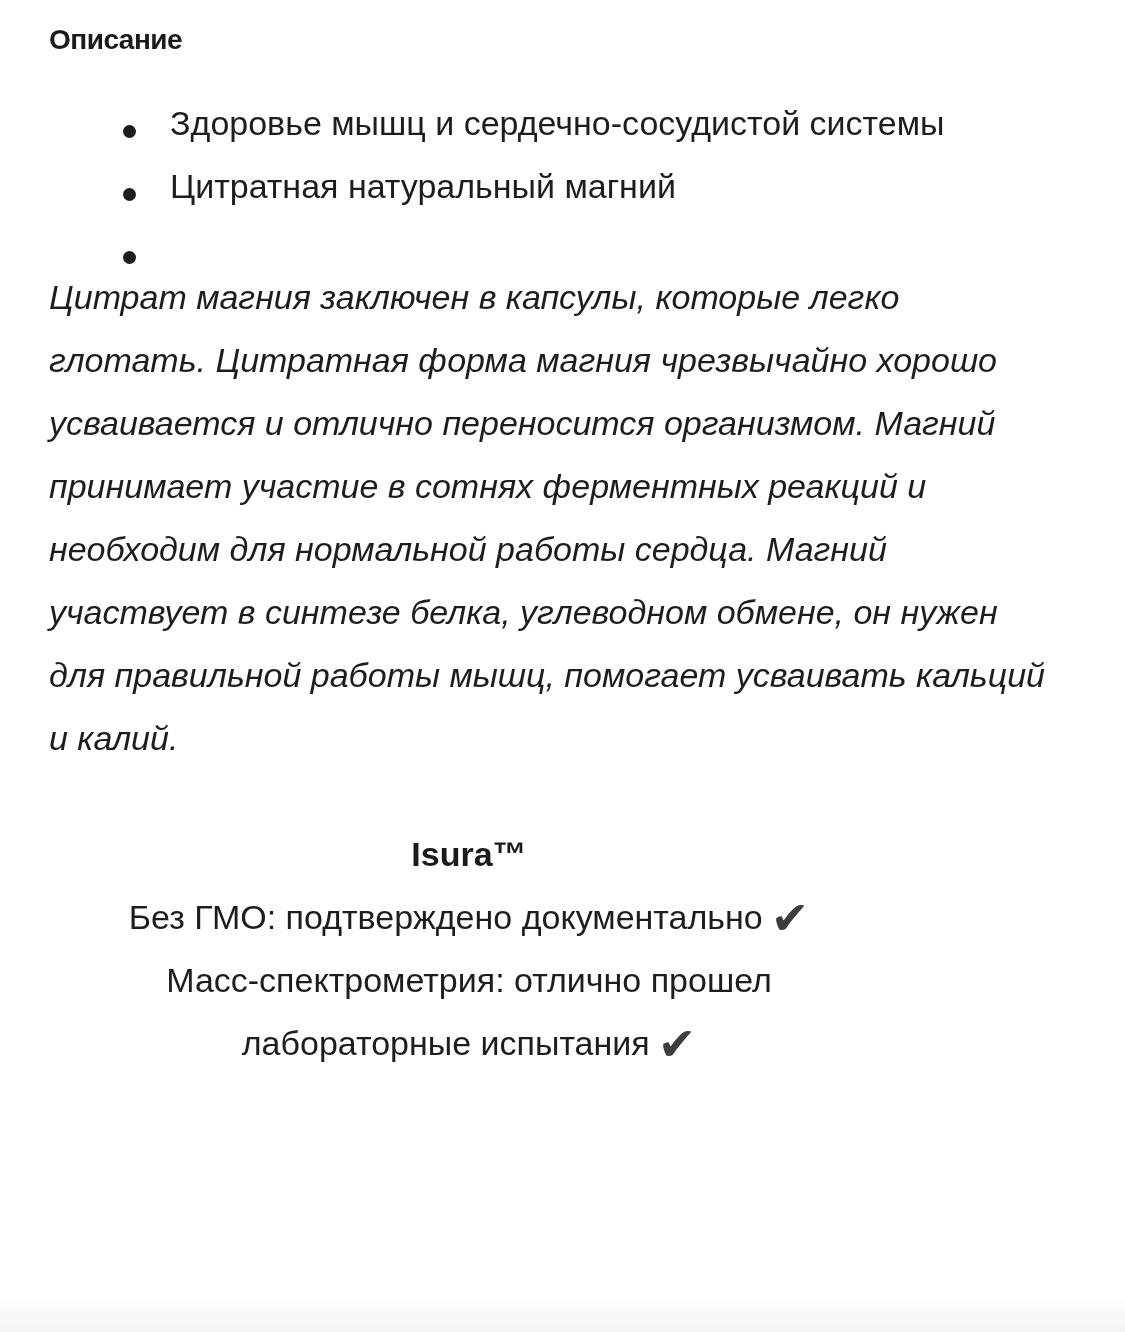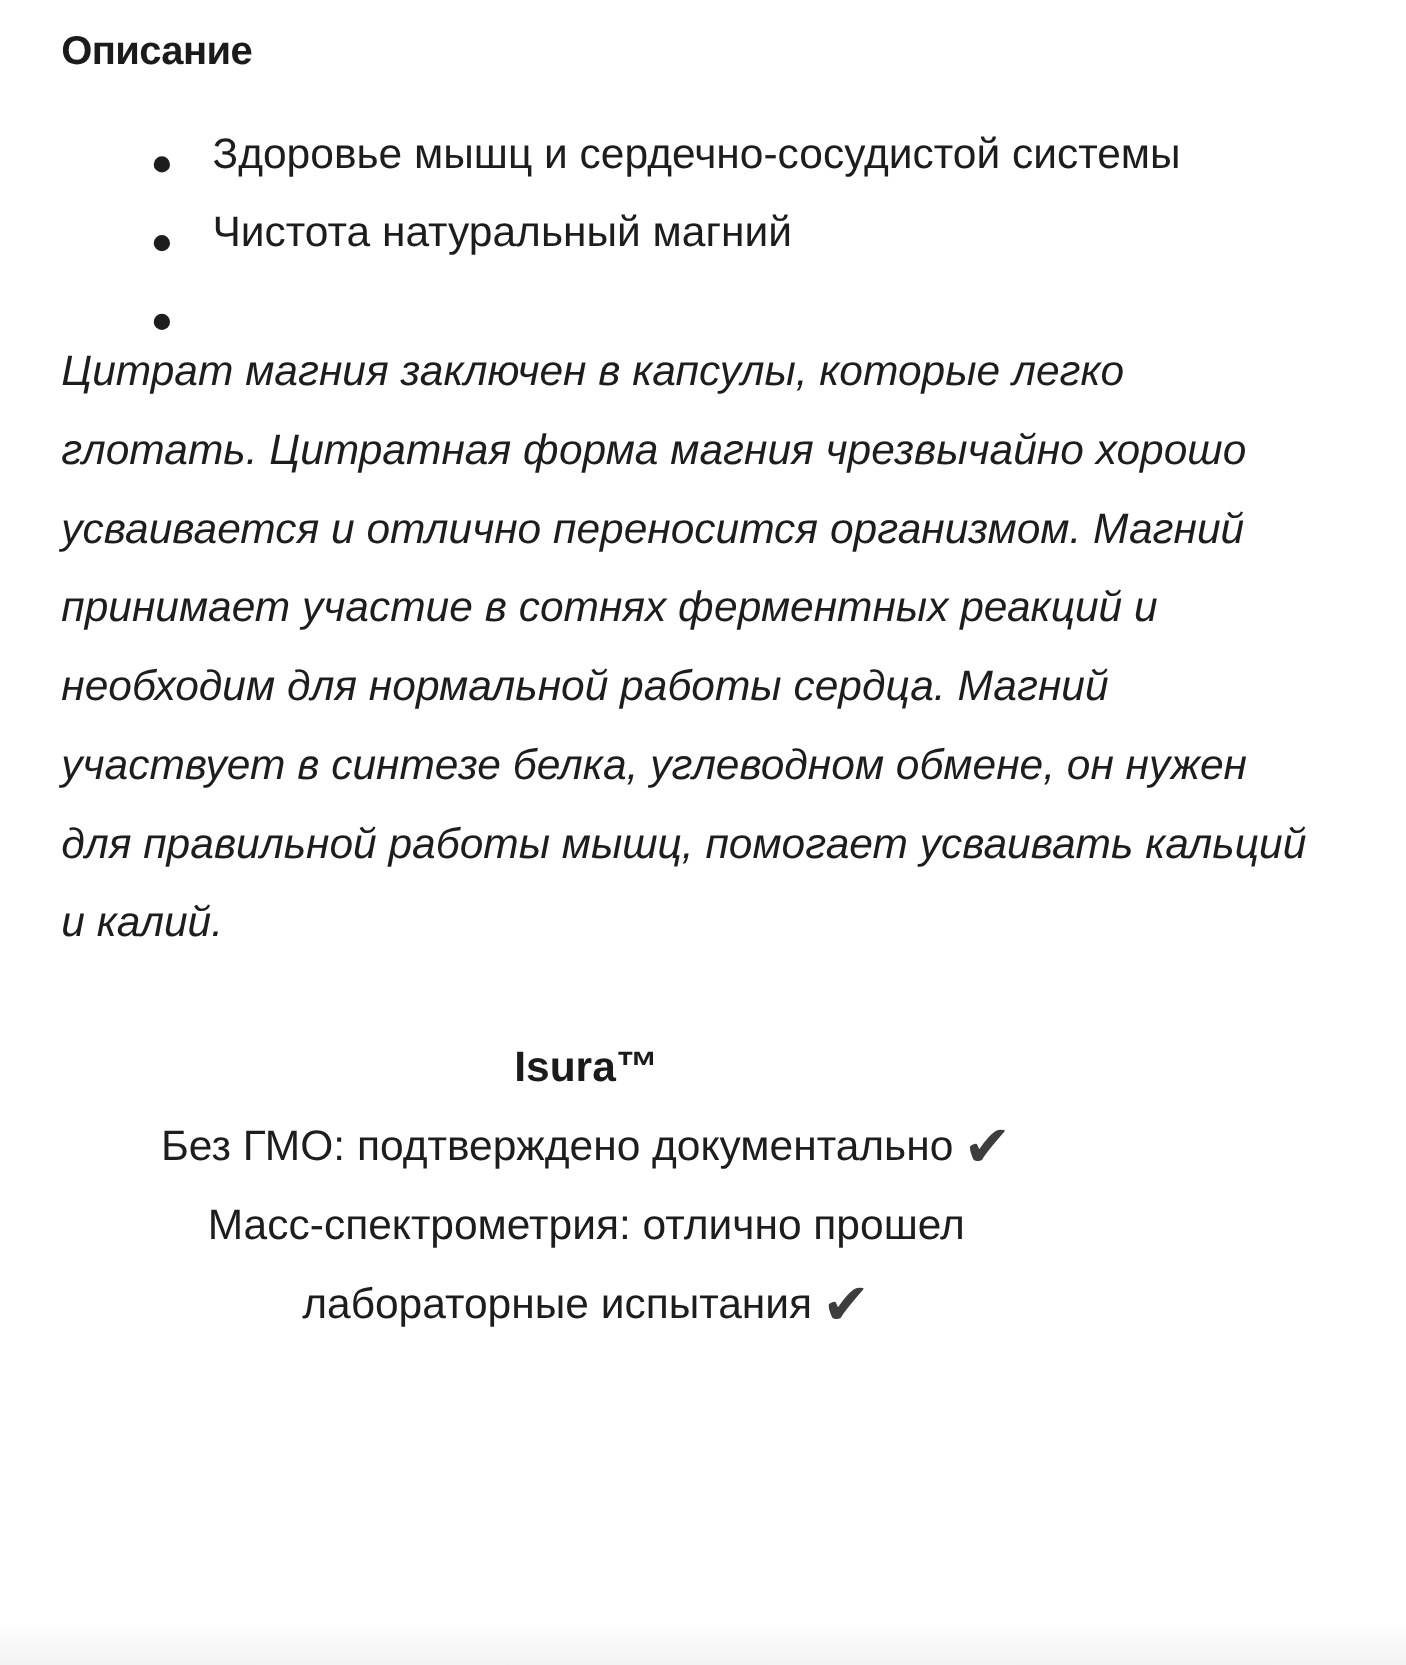--- a/index.html
+++ b/index.html
@@ -11,21 +11,21 @@
     position: relative;
     font-family: "Liberation Sans", sans-serif;
     color: #1d1d1d;
   }
   .content {
     padding: 0 49px;
     box-sizing: border-box;
   }
   h2.section-title {
     margin: 14px 0 0 0;
-    font-size: 32px;
+    font-size: 28px;
     line-height: 52px;
     font-weight: 700;
     letter-spacing: -0.5px;
     color: #1b1b1b;
   }
   .body-text {
     font-size: 34px;
     line-height: 63px;
     font-weight: 400;
     color: #1d1d1d;
@@ -87,21 +87,21 @@
 
   <h2 class="section-title">Описание</h2>
 
   <ul class="bullet-list body-text">
     <li>
       <span class="bullet-dot"></span>
       <span>Здоровье мышц и сердечно-сосудистой системы</span>
     </li>
     <li>
       <span class="bullet-dot"></span>
-      <span>Чистота натуральный магний</span>
+      <span>Цитратная натуральный магний</span>
     </li>
     <li>
       <span class="bullet-dot"></span>
     </li>
   </ul>
 
   <p class="description-paragraph body-text">Цитрат магния заключен в капсулы, которые легко глотать. Цитратная форма магния чрезвычайно хорошо усваивается и отлично переносится организмом. Магний принимает участие в сотнях ферментных реакций и необходим для нормальной работы сердца. Магний участвует в синтезе белка, углеводном обмене, он нужен для правильной работы мышц, помогает усваивать кальций и калий.</p>
 
   <p class="isura-block body-text">
     <span class="brand">Isura™</span><br>

